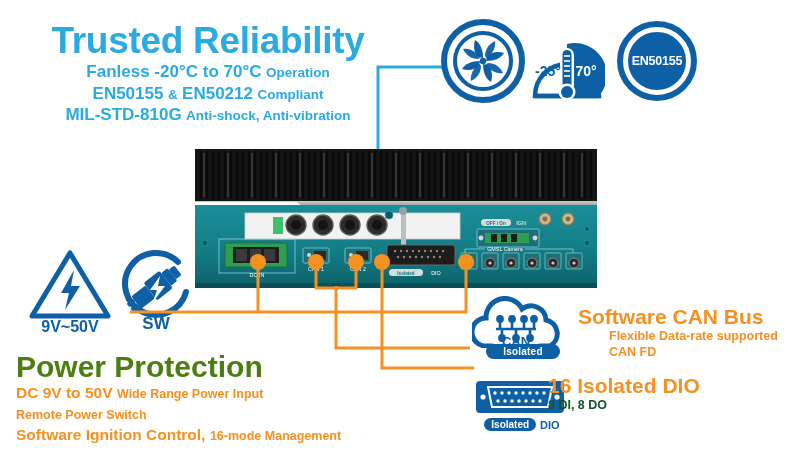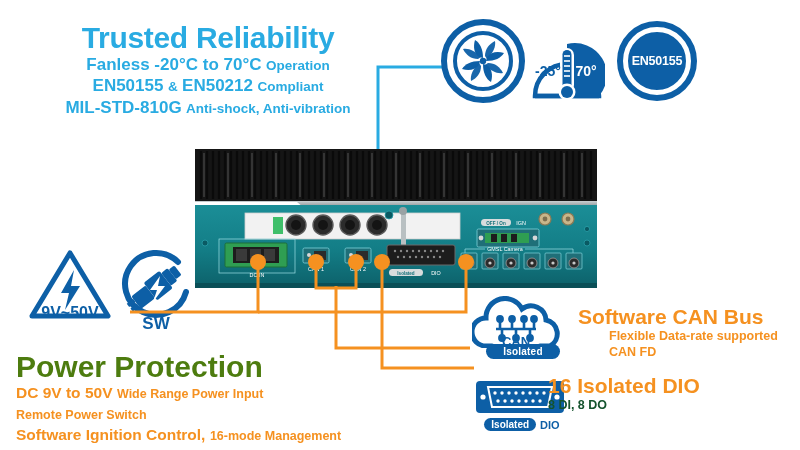--- a/index.html
+++ b/index.html
@@ -12,21 +12,21 @@
   }
   .stage { position: absolute; inset: 0; }
 
   
   .abs { position: absolute; }
 
   
   #reliability-block { left: 8px; top: 22px; width: 400px; text-align: center; }
   #reliability-title {
     color: #29ABE2;
-    font-size: 30px;
+    font-size: 37px;
     font-weight: bold;
     letter-spacing: -0.3px;
     line-height: 1.05;
   }
   .rel-line { color: #29ABE2; line-height: 1.28; white-space: nowrap; }
   .rel-line .strong { font-size: 17px; font-weight: bold; }
   .rel-line .light { font-size: 13.5px; font-weight: bold; }
 
   
   .badge-circle {
@@ -49,21 +49,21 @@
 
   
   #callout-fan-line { left: 370px; top: 62px; width: 74px; height: 128px; }
 
   
   #device { left: 193px; top: 143px; width: 406px; height: 148px; }
 
   
   #icon-warning-triangle { left: 28px; top: 248px; width: 84px; height: 72px; }
   #label-voltage {
-    left: 22px; top: 304px; width: 96px; text-align: center;
+    left: 22px; top: 318px; width: 96px; text-align: center;
     color: #0D5FA6; font-size: 16px; font-weight: bold;
   }
   #icon-sw-plug { left: 112px; top: 246px; width: 88px; height: 80px; }
   #label-sw {
     left: 124px; top: 314px; width: 64px; text-align: center;
     color: #0D5FA6; font-size: 17px; font-weight: bold;
   }
 
   
   #power-block { left: 16px; top: 350px; width: 420px; }

